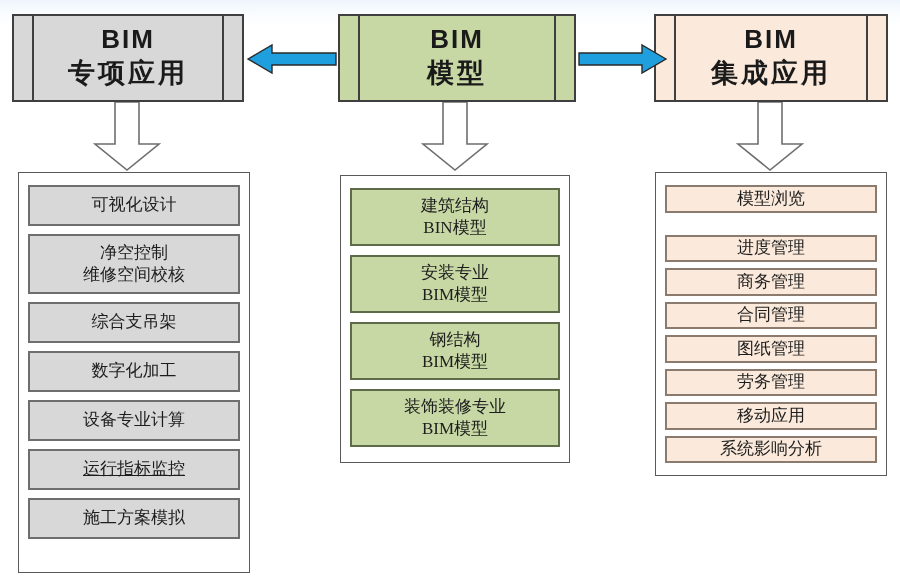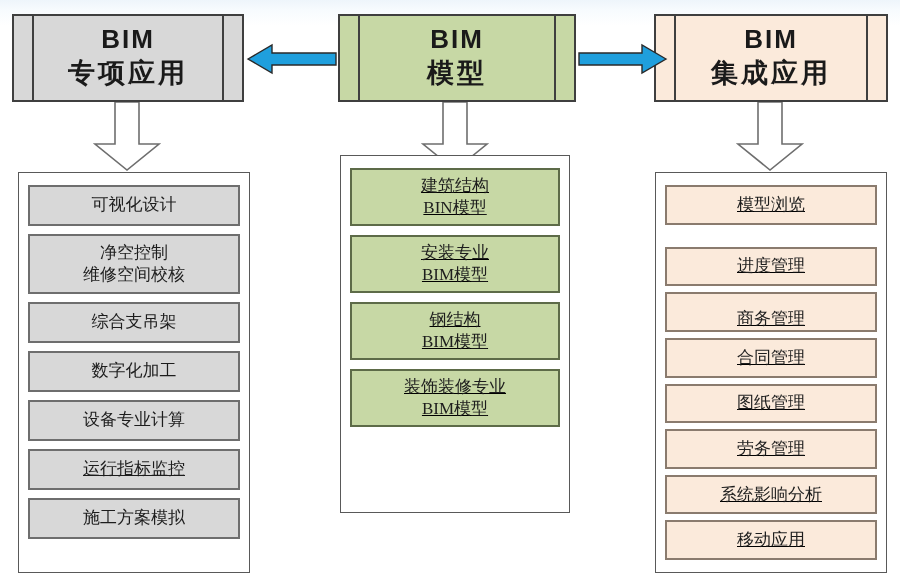--- a/index.html
+++ b/index.html
@@ -175,59 +175,59 @@
       <span class="line">设备专业计算</span>
     </div>
     <div class="item" style="height:41px;text-decoration:underline;">
       <span class="line">运行指标监控</span>
     </div>
     <div class="item" style="height:41px;">
       <span class="line">施工方案模拟</span>
     </div>
   </div>
 
-  <div class="listbox col-mid" style="left:340px; top:155px; width:230px; height:358px;text-decoration:underline;">
+  <div class="listbox col-mid" style="left:340px; top:175px; width:230px; height:288px;">
     <div class="item" style="height:58px;">
       <span class="line">建筑结构</span>
       <span class="line">BIN模型</span>
     </div>
     <div class="item" style="height:58px;">
       <span class="line">安装专业</span>
       <span class="line">BIM模型</span>
     </div>
     <div class="item" style="height:58px;">
       <span class="line">钢结构</span>
       <span class="line">BIM模型</span>
     </div>
     <div class="item" style="height:58px;">
       <span class="line">装饰装修专业</span>
       <span class="line">BIM模型</span>
     </div>
   </div>
 
-  <div class="listbox col-right" style="left:655px; top:172px; width:232px; height:401px;text-decoration:underline;">
+  <div class="listbox col-right" style="left:655px; top:172px; width:232px; height:304px;">
     <div class="item" style="height:42px;">
       <span class="line">模型浏览</span>
     </div>
     <div class="item" style="height:42px;margin-top:16px;">
       <span class="line">进度管理</span>
     </div>
     <div class="item" style="height:42px;justify-content:flex-end;">
       <span class="line">商务管理</span>
     </div>
     <div class="item" style="height:42px;">
       <span class="line">合同管理</span>
     </div>
     <div class="item" style="height:42px;">
       <span class="line">图纸管理</span>
     </div>
     <div class="item" style="height:42px;">
       <span class="line">劳务管理</span>
     </div>
     <div class="item" style="height:42px;">
+      <span class="line">移动应用</span>
+    </div>
+    <div class="item" style="height:42px;">
       <span class="line">系统影响分析</span>
     </div>
-    <div class="item" style="height:42px;">
-      <span class="line">移动应用</span>
-    </div>
   </div>
 
 </div>
 
 </body></html>

